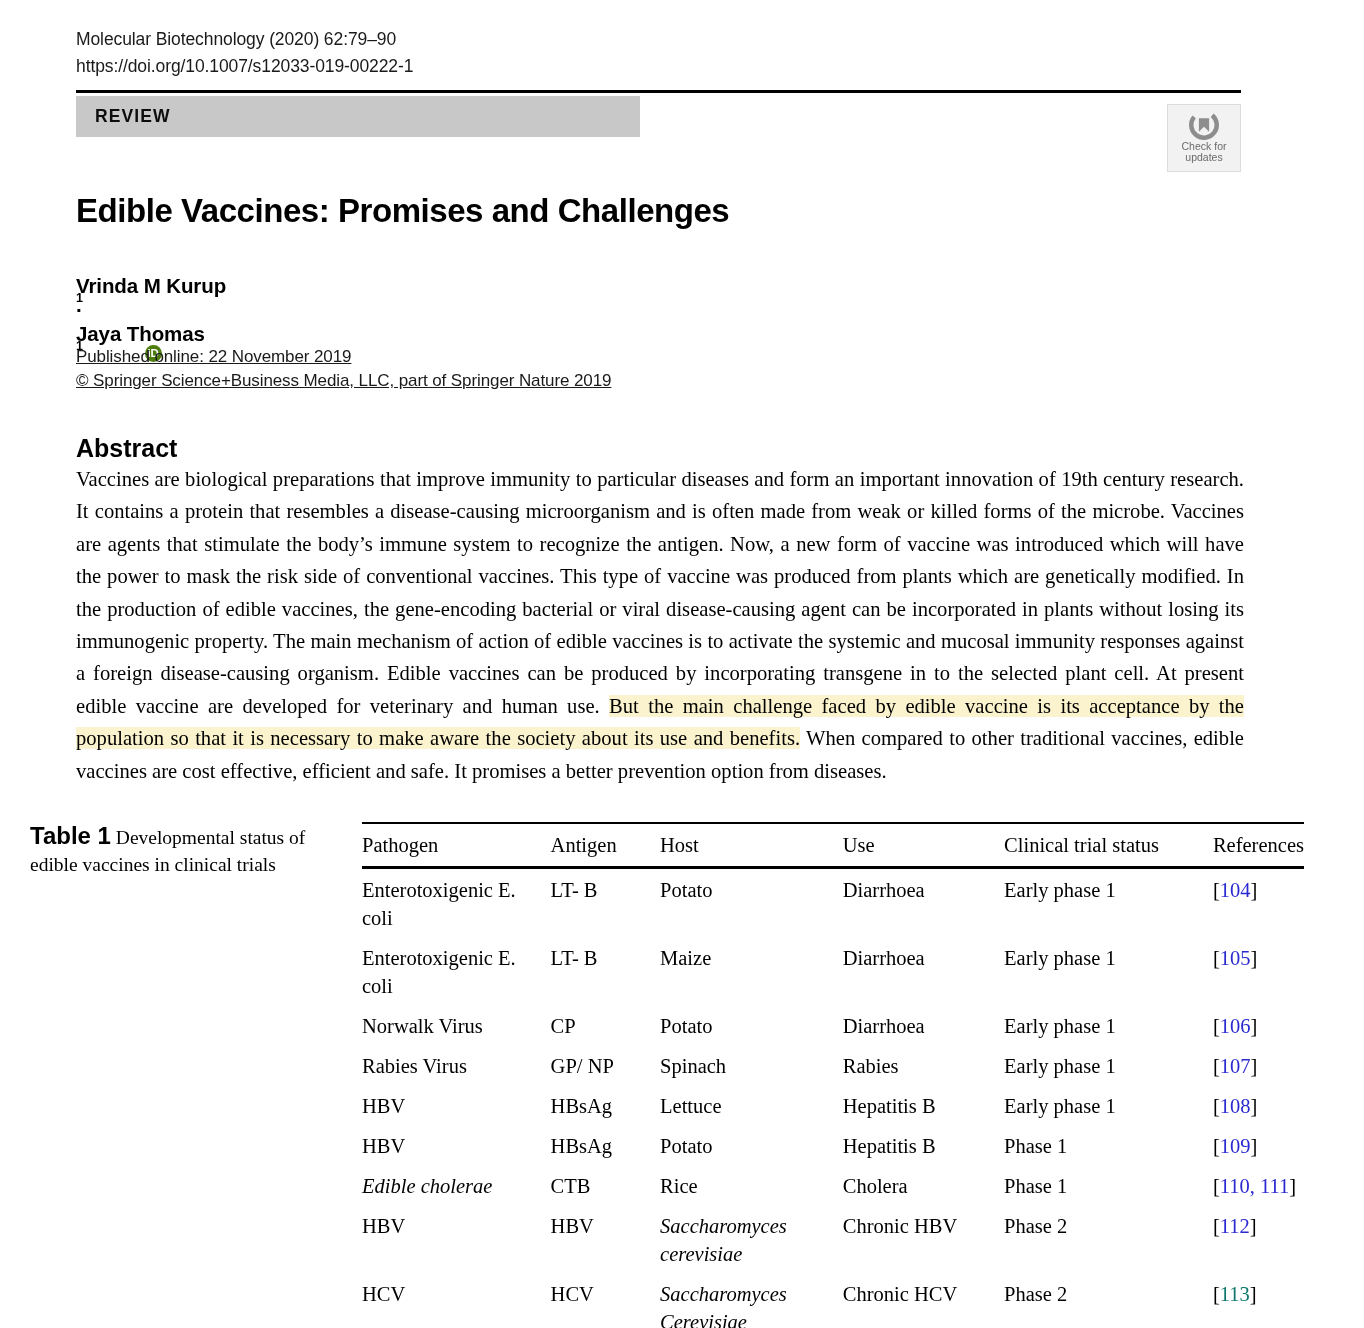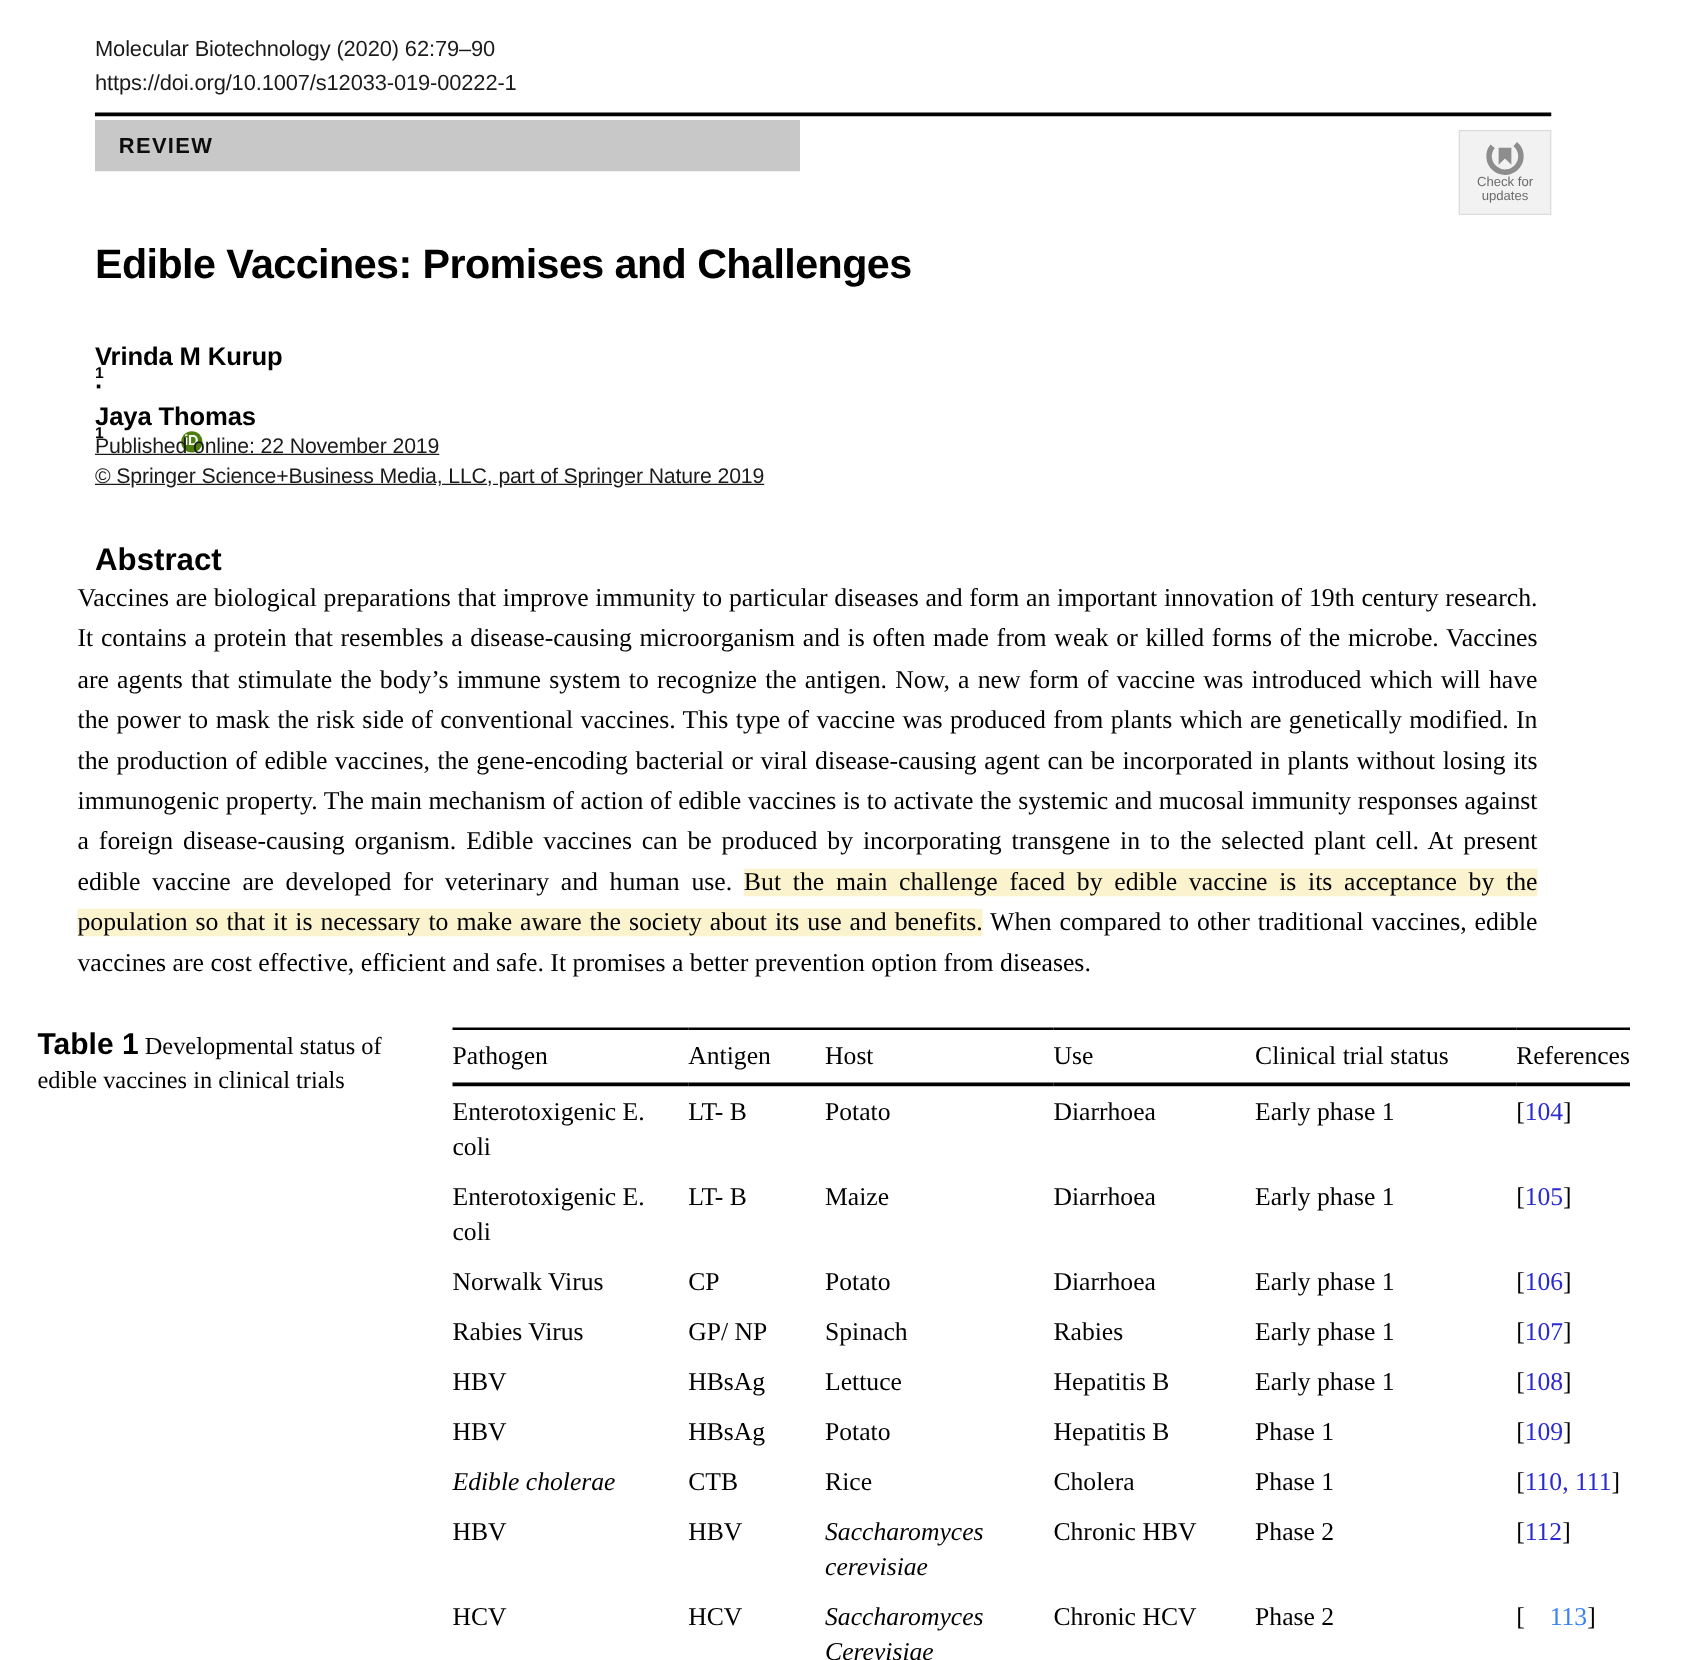--- a/index.html
+++ b/index.html
@@ -165,21 +165,21 @@
     position: absolute;
     left: 76px;
     top: 434px;
     font-family: "Liberation Sans", sans-serif;
     font-size: 25px;
     font-weight: bold;
     color: #000000;
   }
   .abstract-body {
     position: absolute;
-    left: 62px;
+    left: 76px;
     top: 463px;
     width: 1168px;
     font-family: "Liberation Serif", serif;
     font-size: 20.6px;
     line-height: 32.4px;
     color: #000000;
     text-align: justify;
     text-justify: inter-word;
   }
   .hl {
@@ -381,19 +381,19 @@
             <td class="col-use"><span>Chronic HBV</span></td>
             <td class="col-status"><span>Phase 2</span></td>
             <td class="col-refs nowrap"><span class="ref-br">[</span><span class="ref-link" style="color: rgb(42, 42, 208);">112</span><span class="ref-br">]</span></td>
           </tr>
           <tr>
             <td class="col-pathogen"><span>HCV</span></td>
             <td class="col-antigen"><span>HCV</span></td>
             <td class="col-host"><span class="italic">Saccharomyces Cerevisiae</span></td>
             <td class="col-use"><span>Chronic HCV</span></td>
             <td class="col-status"><span>Phase 2</span></td>
-            <td class="col-refs nowrap"><span class="ref-br">[</span><span class="ref-link" style="color: #3b82f6; margin-left: 20px;">113</span><span class="ref-br">]</span></td>
+            <td class="col-refs nowrap"><span class="ref-br">[</span><span class="ref-link" style="color: #0f766e;">113</span><span class="ref-br">]</span></td>
           </tr>
         </tbody>
     </table>
   </div>
 
 </div>
 
 </body></html>

